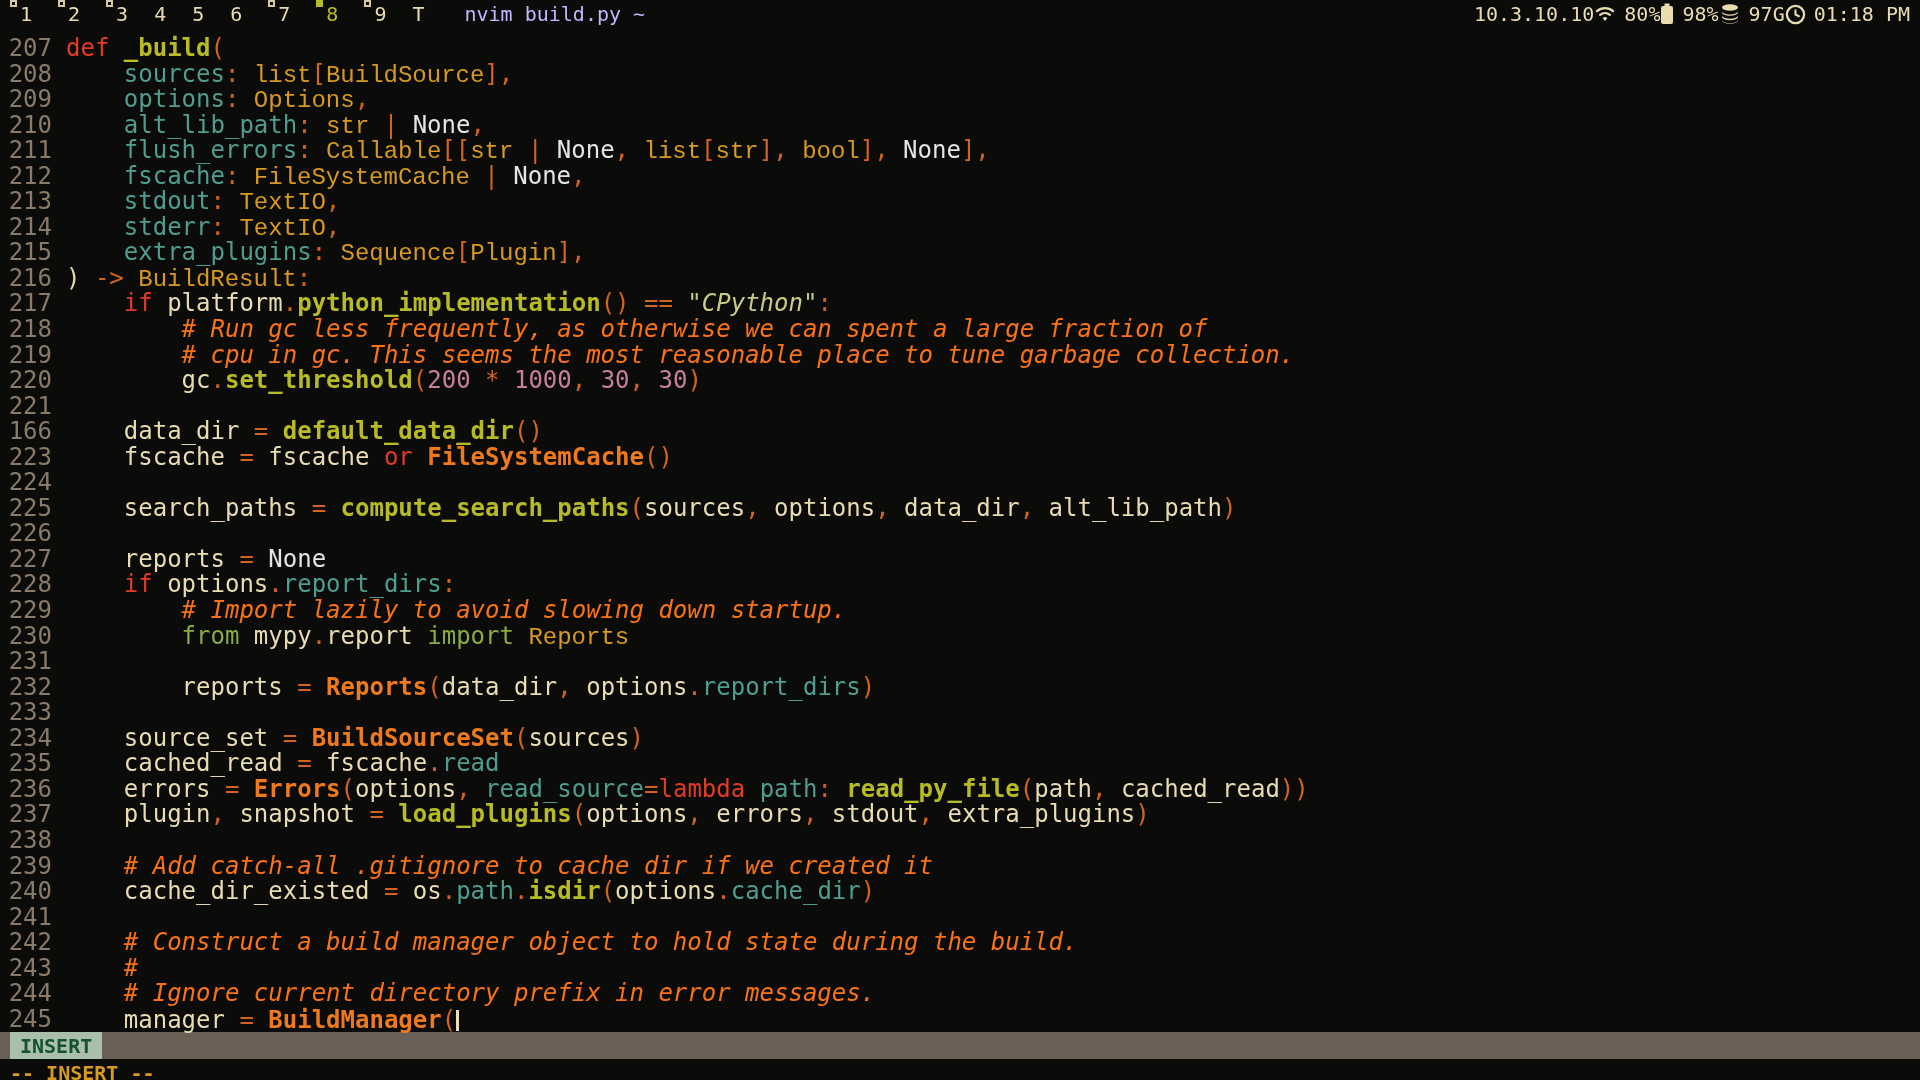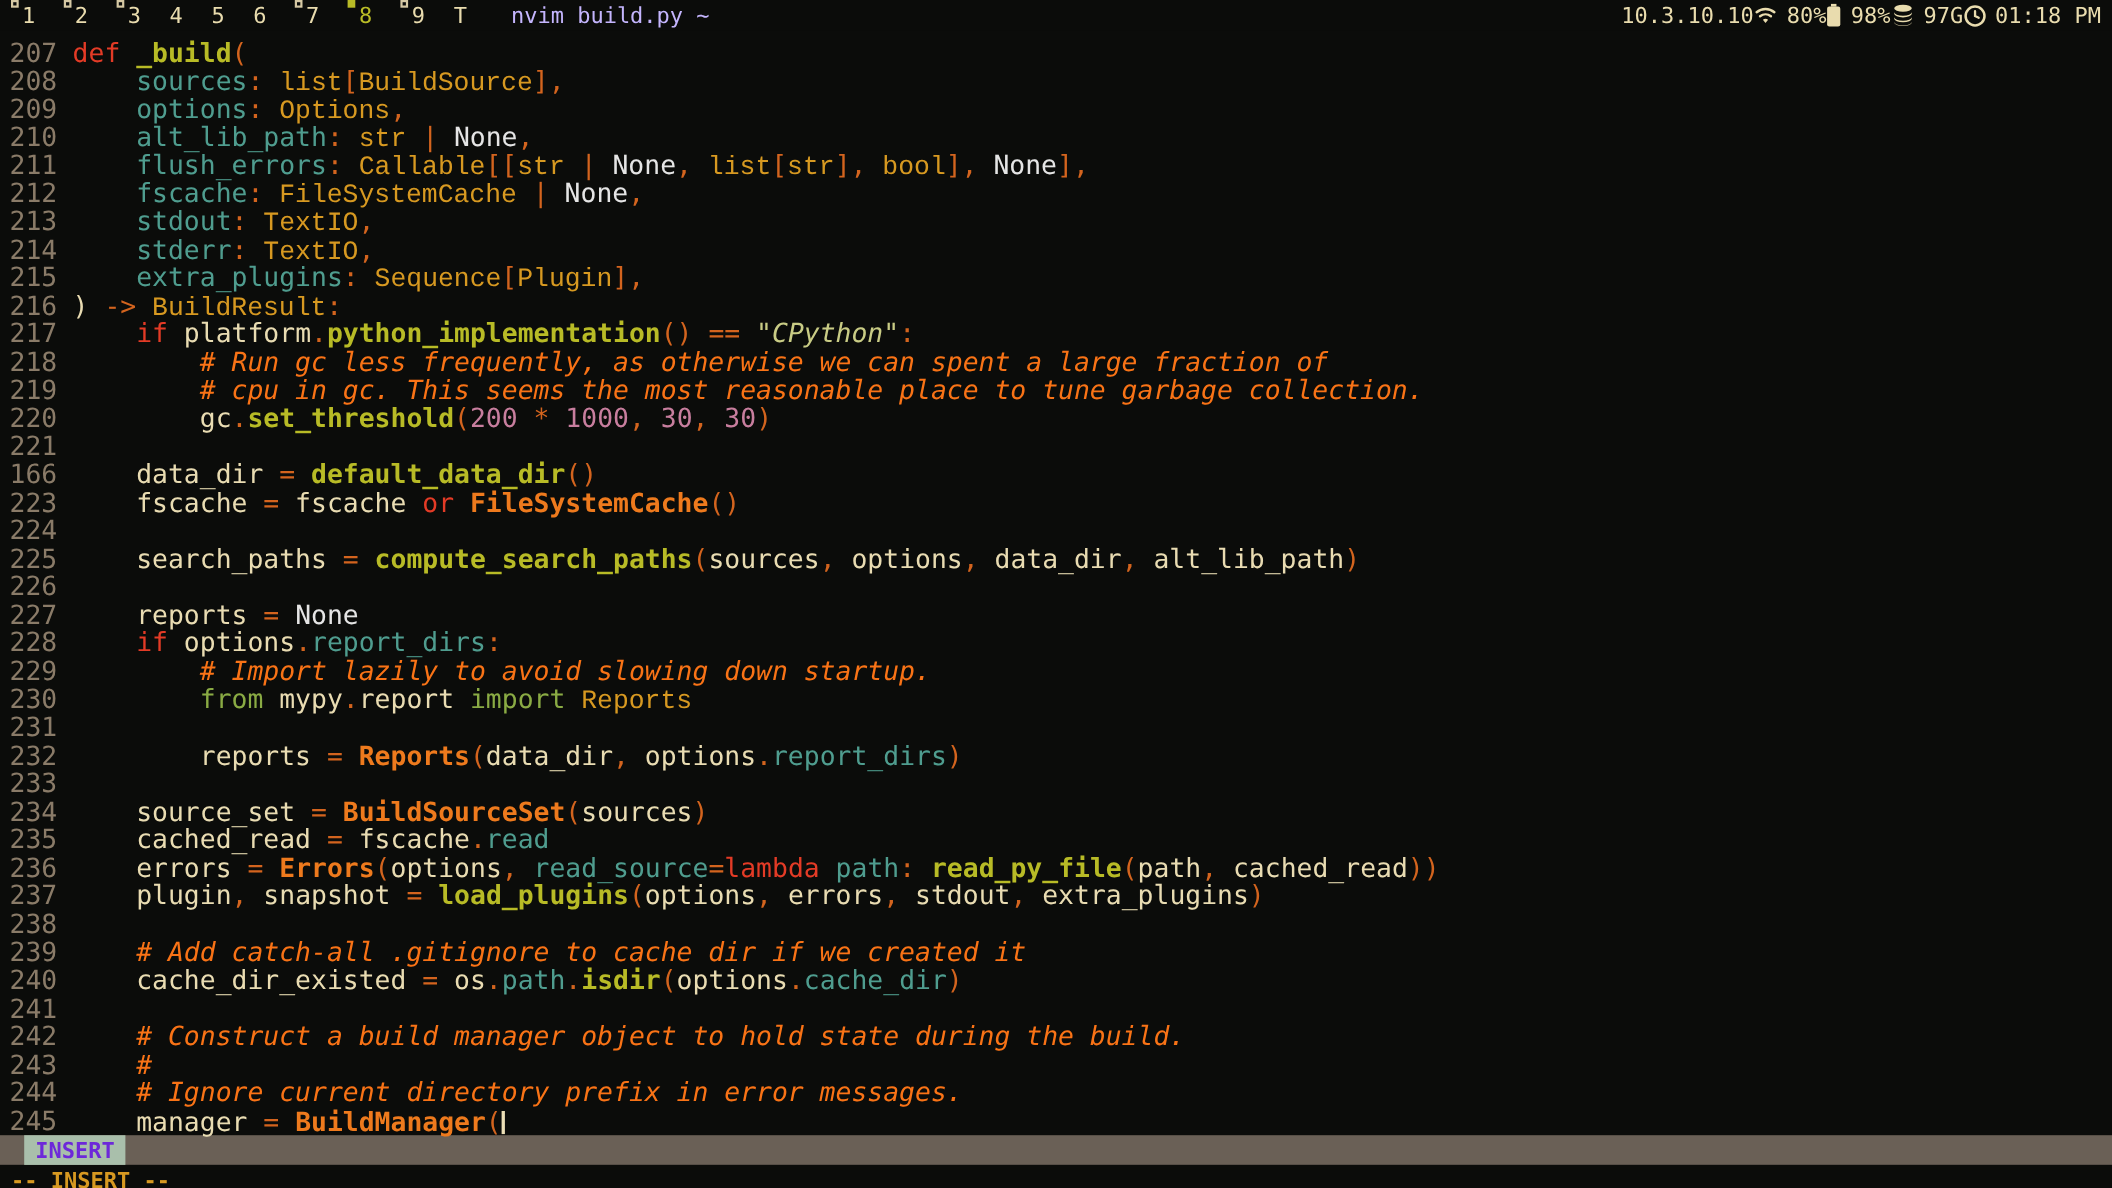--- a/index.html
+++ b/index.html
@@ -32,21 +32,21 @@
   .tk-p{color:#d3641e;}
   .tk-n{color:#e5e5e5;}
   .tk-cls{color:#ee7a1d;font-weight:700;}
   .tk-v{color:#4f9d8f;}
   .tk-num{color:#c87e9e;}
   .tk-c{color:#f97316;font-style:italic;}
   .tk-im{color:#8aab44;}
   .tk-cur{display:inline-block;width:3px;height:21px;background:#ecdfb6;transform:translateY(3px);}
   
   .statusline{height:27px;background:#6a6056;display:flex;align-items:center;}
-  .mode-badge{margin-left:22px;background:#a9bfab;color:#6d28d9;font-weight:700;
+  .mode-badge{margin-left:10px;background:#a9bfab;color:#14532d;font-weight:700;
               font-size:20px;padding:0 10px;height:27px;display:flex;align-items:center;}
   .msgline{height:28px;display:flex;align-items:center;padding-left:10px;
            color:#d79921;font-weight:700;font-size:20px;background:#0b0c0a;}
 </style>
 </head>
 <body>
 
 <div class="topbar">
   <div class="topbar-left">
     <span class="windows">

